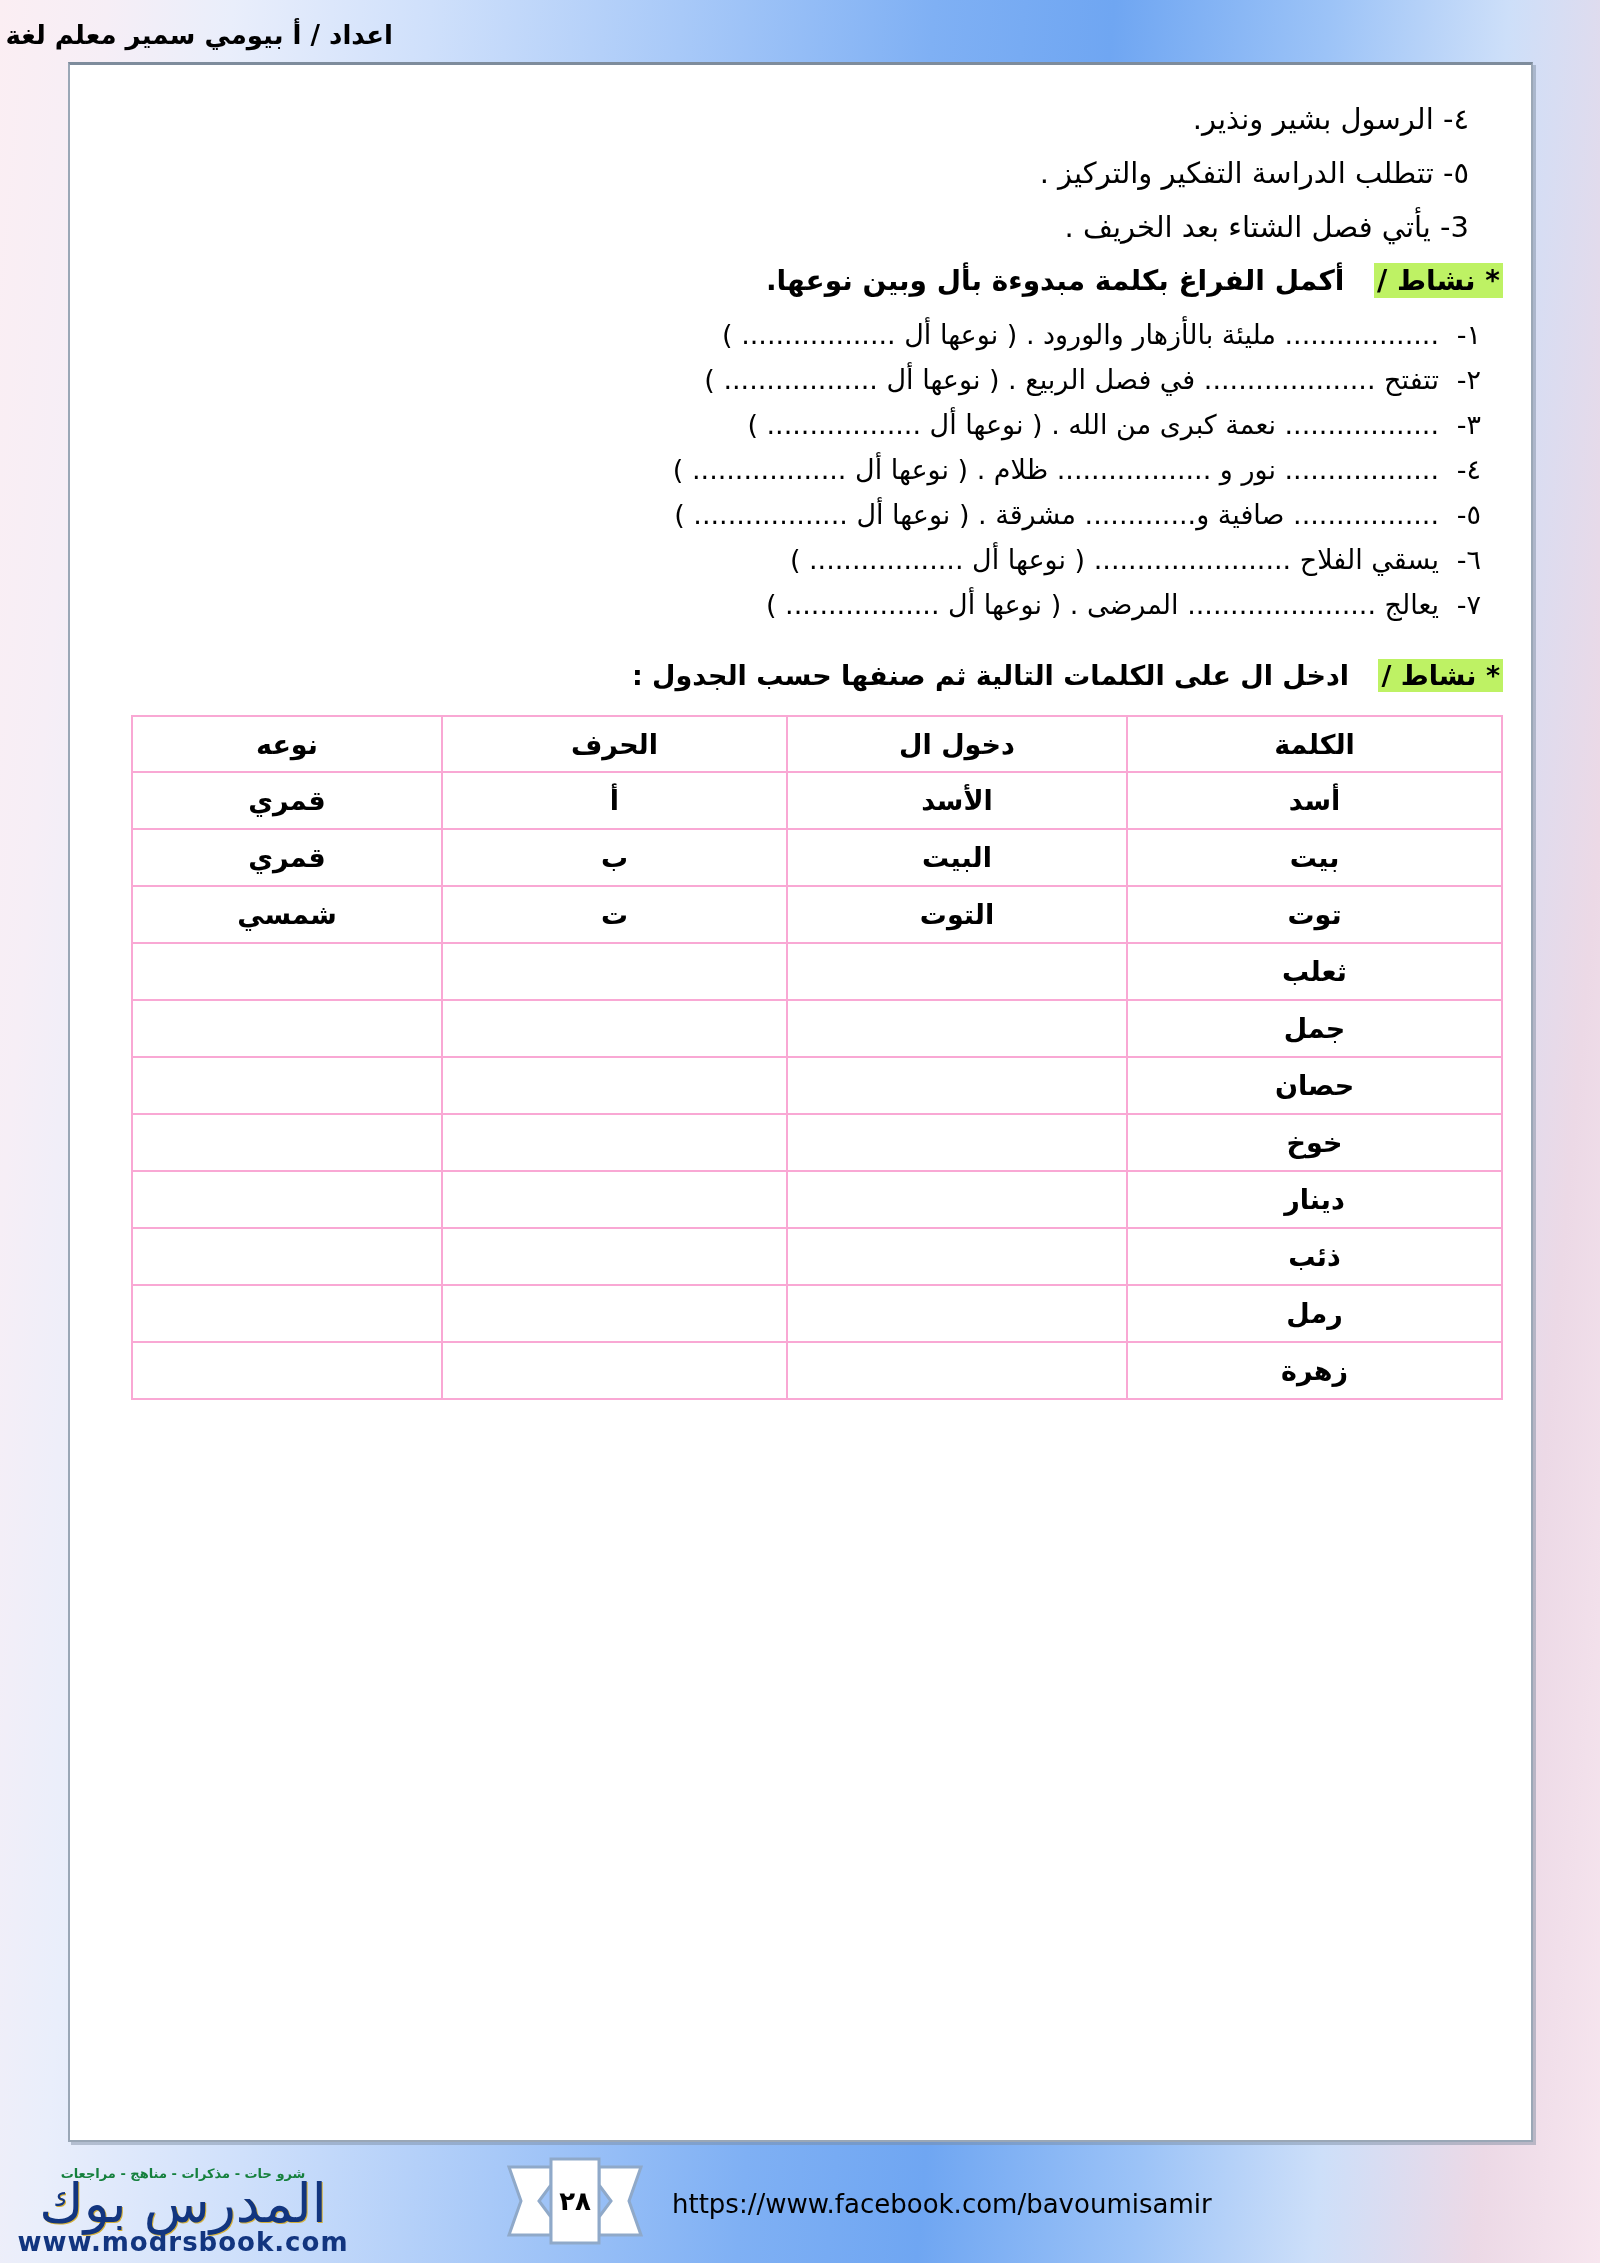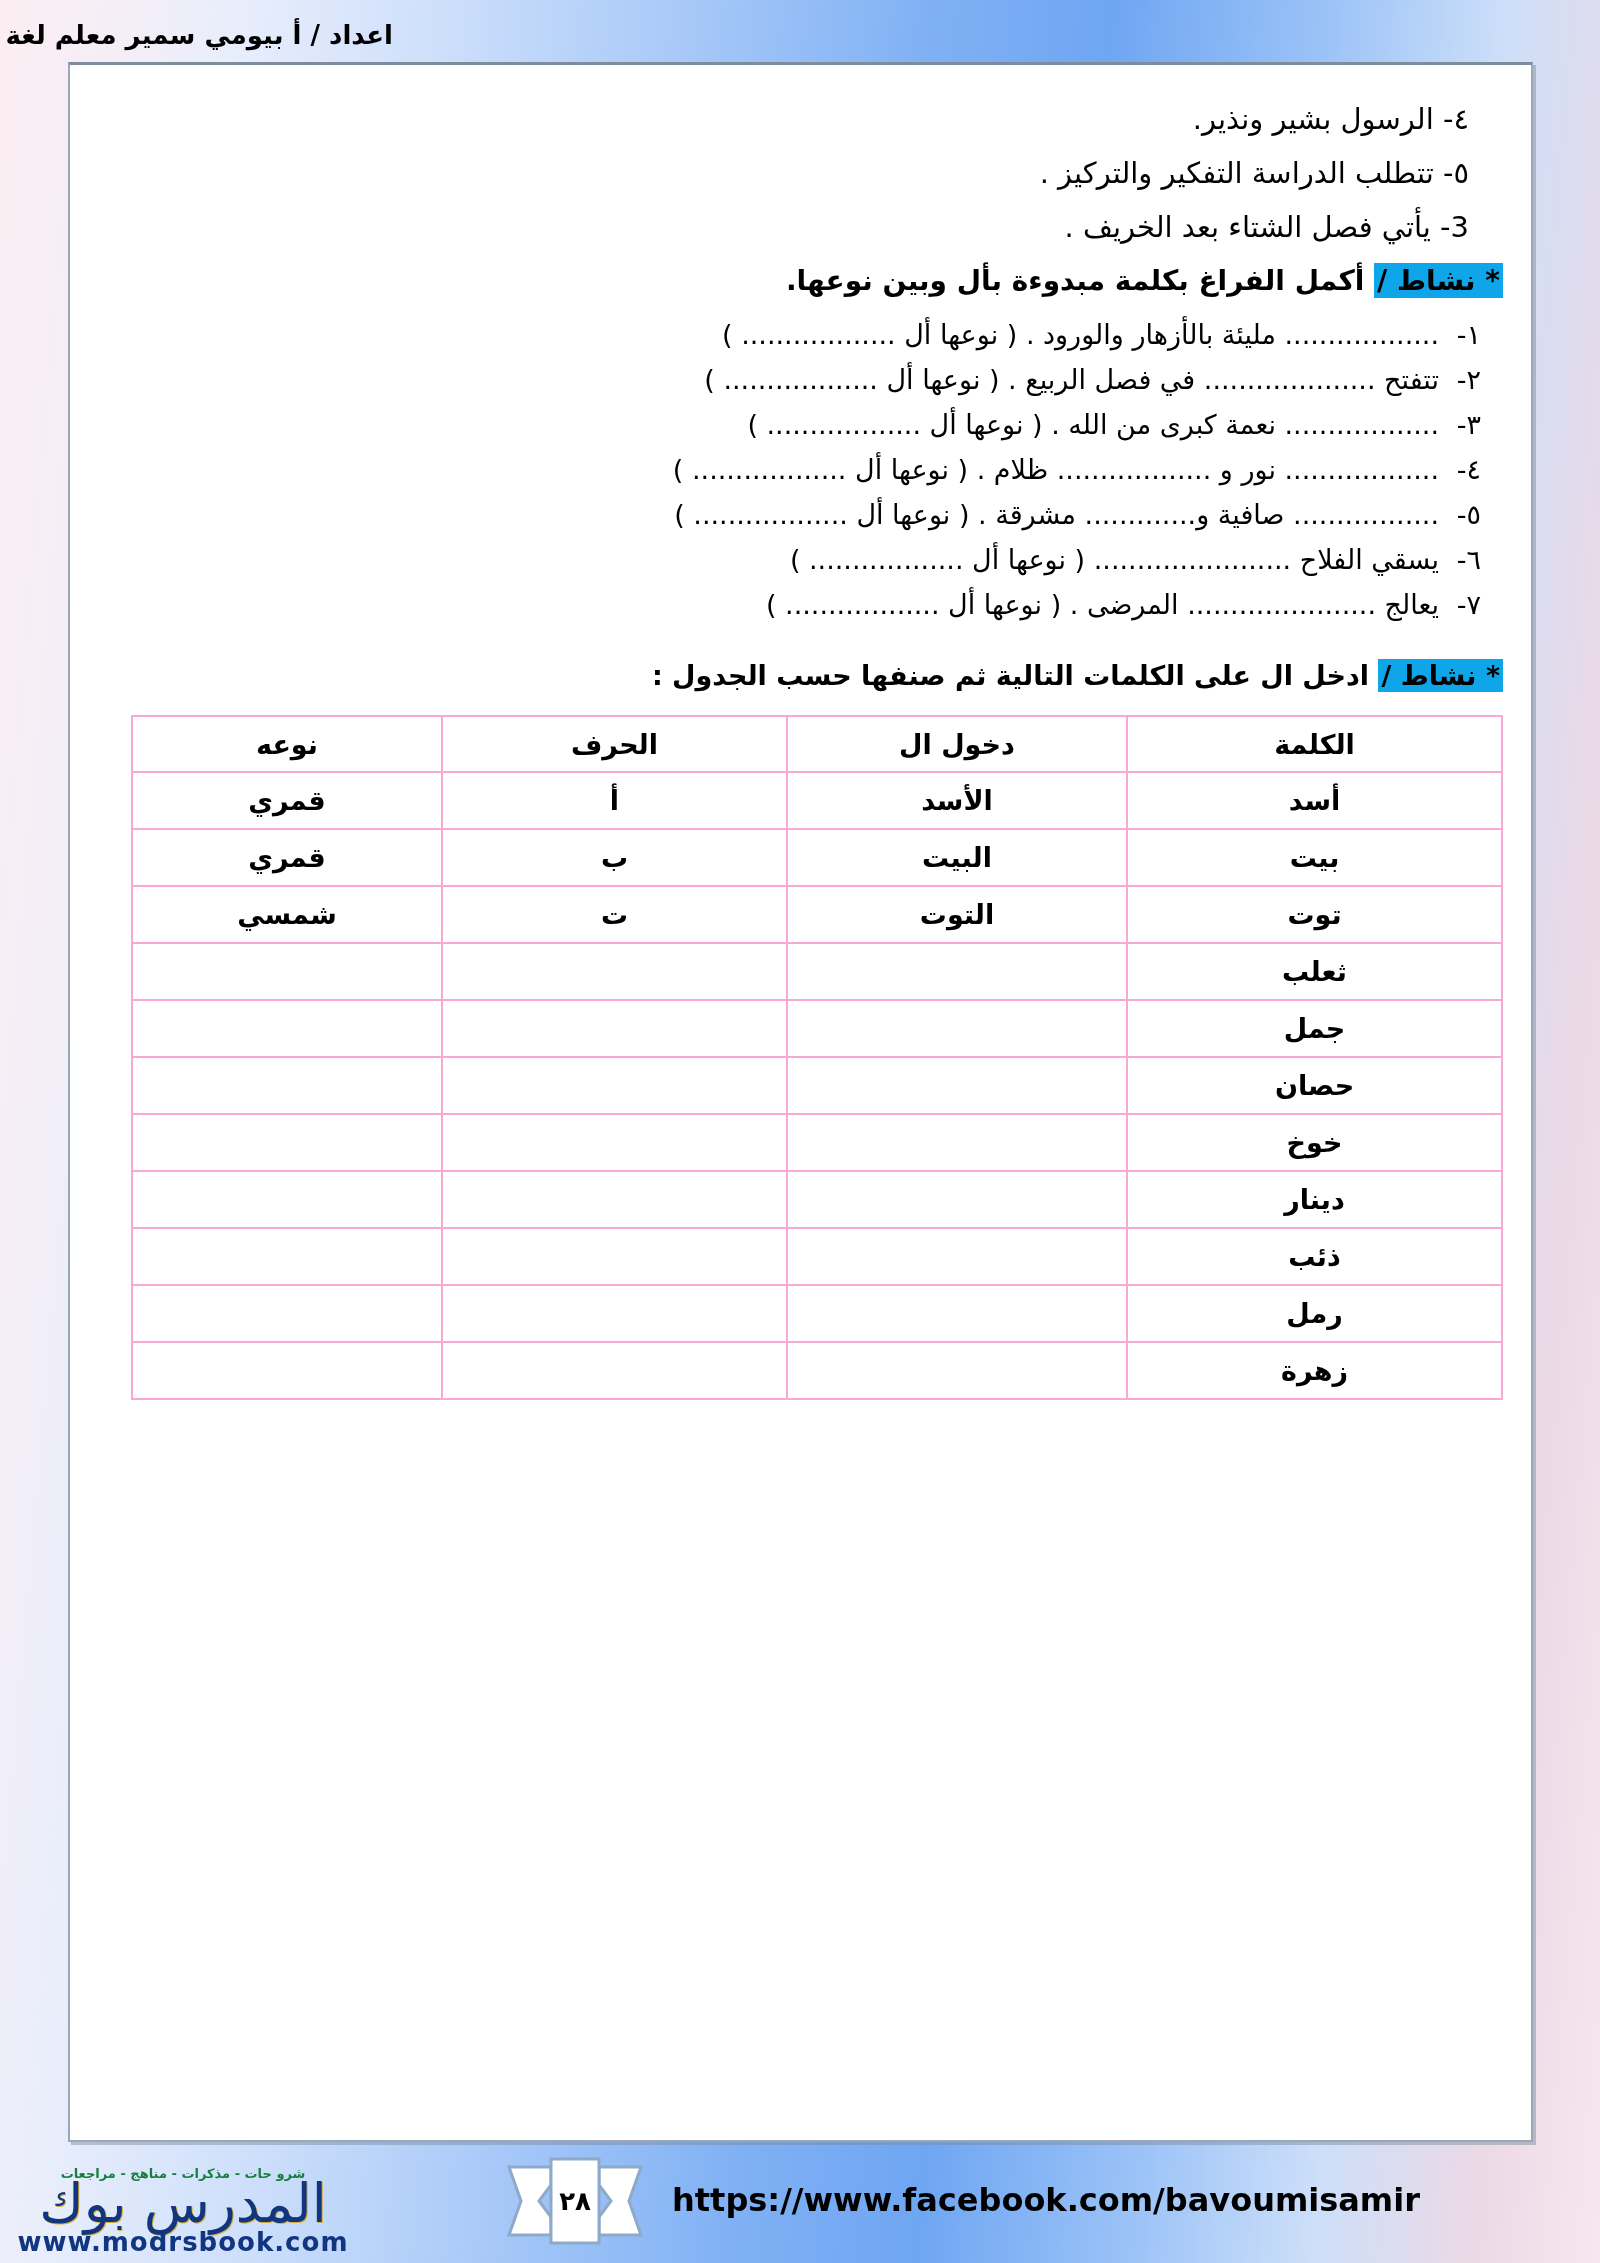--- a/index.html
+++ b/index.html
@@ -68,22 +68,23 @@
   
   .activity{
     text-align:right;
     font-size:28px;
     font-weight:bold;
     margin-top:18px;
     margin-bottom:6px;
     white-space:nowrap;
   }
   .hl{
-    background:#0ea5e9;
+    background:#bef264;
     padding:1px 3px;
+    margin-left:20px;
   }
   .act-rest{ font-weight:bold; }
 
   
   .blank-list{ margin-top:26px; }
   .blank-row{
     display:flex;
     flex-direction:row;
     align-items:baseline;
     justify-content:flex-start;
@@ -186,22 +187,22 @@
   .ribbon svg{ display:block; }
   .ribbon .pg{
     position:absolute;
     left:0; top:0; width:140px; height:100px;
     display:flex; align-items:center; justify-content:center;
     font-size:26px; font-weight:bold; color:#000;
   }
   .fb-url{
     position:absolute;
     left:672px; bottom:44px;
-    font-size:32px;
-    font-weight:bold;
+    font-size:26px;
+    font-weight:normal;
     color:#000;
     direction:ltr;
     white-space:nowrap;
     font-family:"DejaVu Sans","Liberation Sans",sans-serif;
     margin-top:23px;
   }
 </style>
 </head>
 <body>
 

